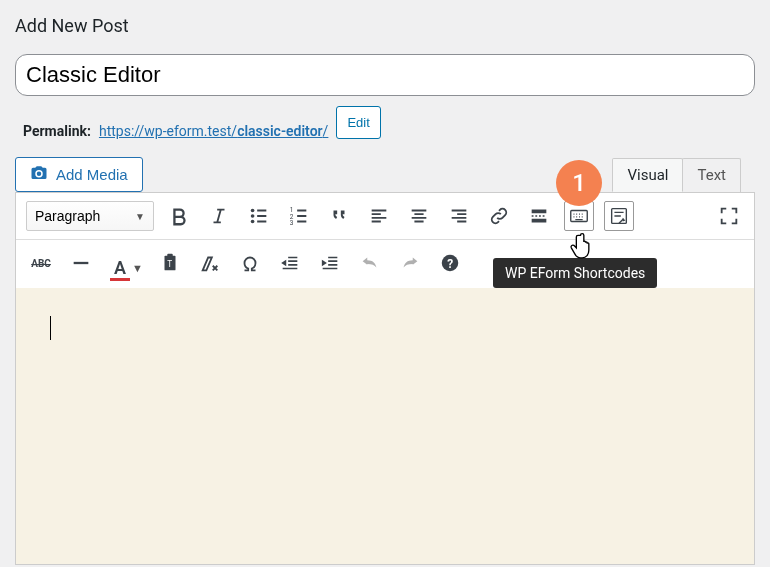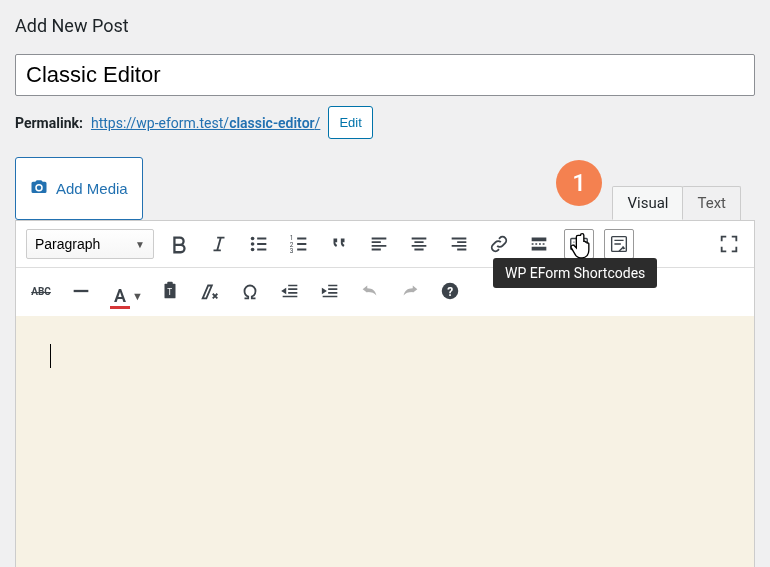--- a/index.html
+++ b/index.html
@@ -20,28 +20,28 @@
     margin: 0 0 18px 0;
     color: #1d2327;
   }
   .title-input {
     width: 100%;
     height: 42px;
     padding: 4px 10px;
     font-size: 22px;
     border: 1px solid #8c8f94;
     background: #fff;
-    border-radius: 2px;
+    border-radius: 12px;
     outline: none;
   }
   .permalink-row {
-    margin: 10px 0 18px 0;
+    margin: 10px 0 18px 8px;
     font-size: 14px;
     display: flex;
-    align-items: center;
+    align-items: flex-end;
     gap: 8px;
   }
   .permalink-row a {
     color: #2271b1;
     text-decoration: underline;
   }
   .permalink-row .slug {
     font-weight: 600;
   }
   .edit-btn {
@@ -56,21 +56,21 @@
   .media-row {
     display: flex;
     justify-content: space-between;
     align-items: flex-end;
     margin-bottom: 0;
   }
   .add-media-btn {
     border: 1px solid #2271b1;
     background: #fff;
     color: #2271b1;
-    padding: 20px 14px;
+    padding: 6px 14px;
     font-size: 15px;
     border-radius: 3px;
     display: inline-flex;
     align-items: center;
     gap: 8px;
     cursor: pointer;
   }
   .tabs {
     display: flex;
     gap: 0;

